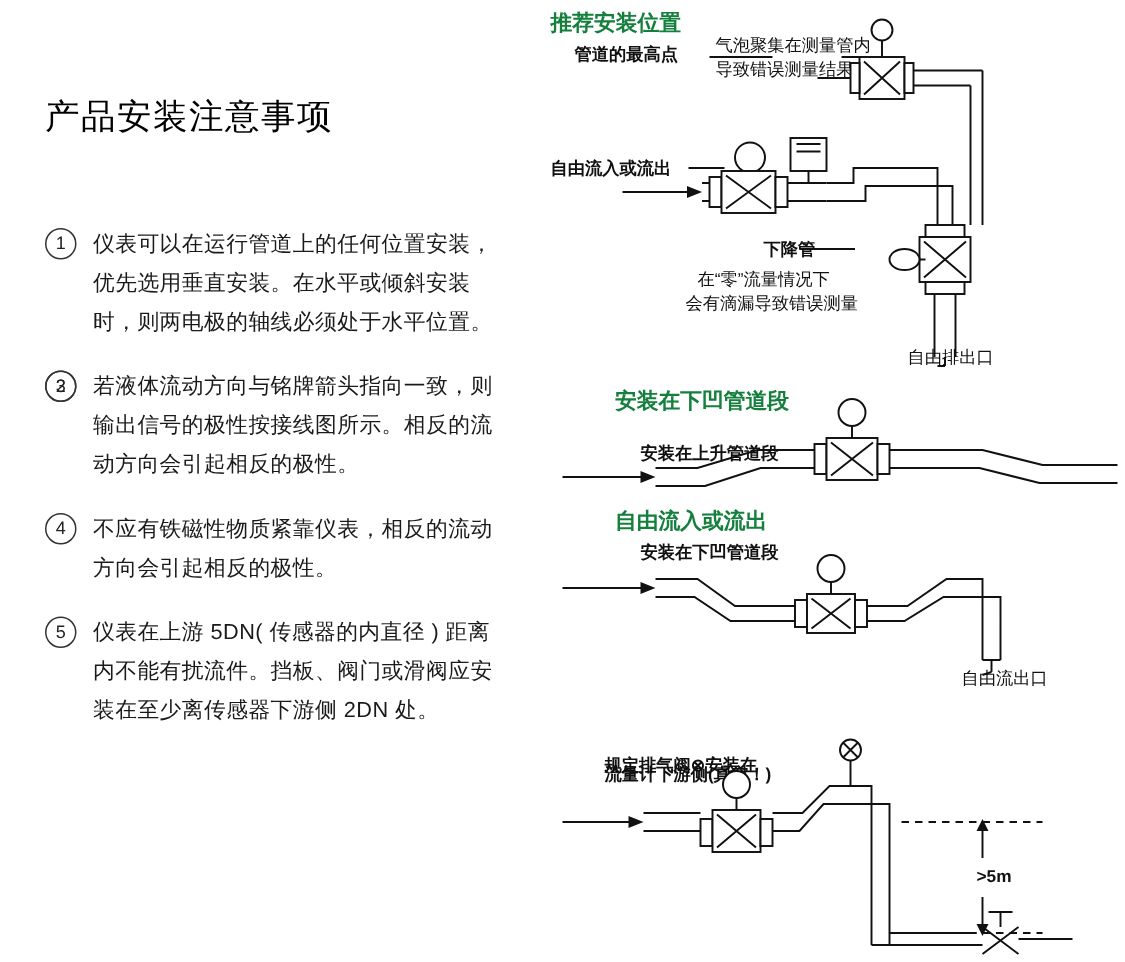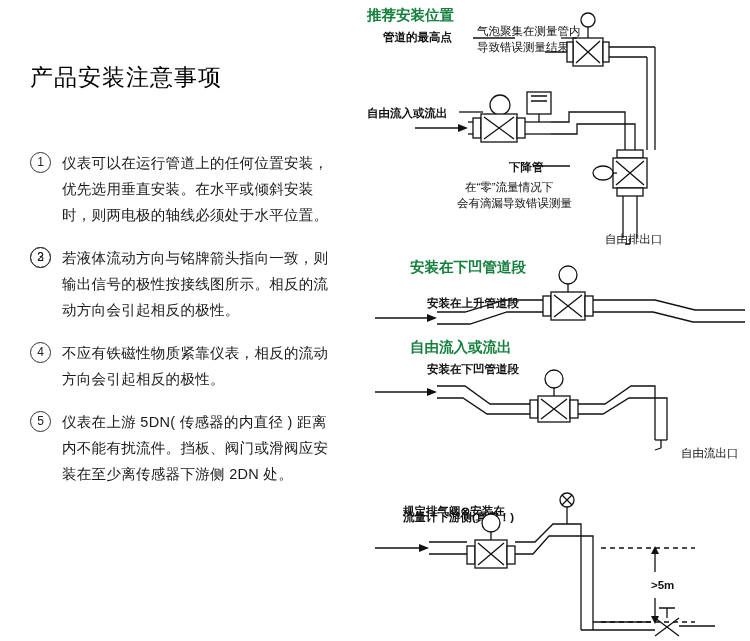--- a/index.html
+++ b/index.html
@@ -147,21 +147,21 @@
     <div class="lbl b" style="left:128px; top:160px;margin-left:26px;">下降管</div>
     <div class="lbl" style="left:110px; top:180px;">在“零”流量情况下</div>
     <div class="lbl" style="left:102px; top:196px;">会有滴漏导致错误测量</div>
     <div class="lbl" style="left:250px; top:232px;">自由排出口</div>
 
     <div class="sec-title" style="left:55px; top:258px;">安装在下凹管道段</div>
     <div class="lbl b" style="left:72px; top:296px;">安装在上升管道段</div>
 
     <div class="sec-title" style="left:55px; top:338px;">自由流入或流出</div>
     <div class="lbl b" style="left:72px; top:362px;">安装在下凹管道段</div>
-    <div class="lbl" style="left:286px; top:446px;margin-left:40px;">自由流出口</div>
+    <div class="lbl" style="left:286px; top:446px;">自由流出口</div>
 
     <div class="lbl b" style="left:48px; top:492px;margin-top:12px;">
       <span>规定排气阀</span><span>⊗</span><span>安装在</span>
     </div>
     <div class="lbl b" style="left:48px; top:510px;">流量计下游侧(真空！)</div>
     <div class="lbl b" style="left:296px; top:578px;">&gt;5m</div>
 
     <svg class="diagram-svg" viewBox="0 0 395 641">
       <g fill="none" stroke="#111" stroke-width="1.3">
 

